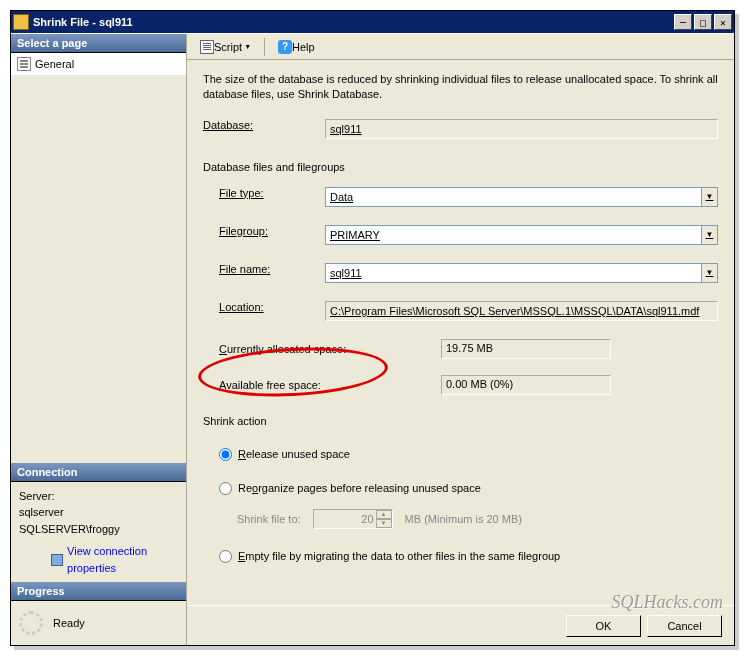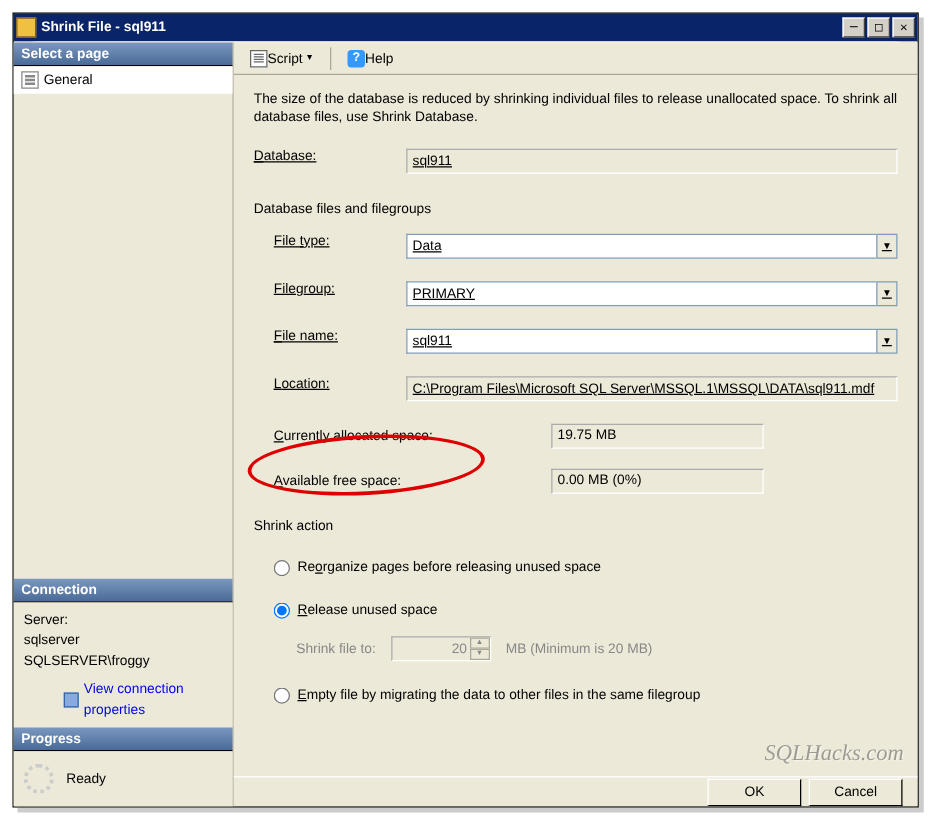--- a/index.html
+++ b/index.html
@@ -3,21 +3,21 @@
   <meta charset="utf-8">
   <style>
     * { box-sizing: border-box; margin: 0; padding: 0; font-family: Tahoma, Arial, sans-serif; font-size: 11px; }
     body { background: #fff; width: 753px; height: 665px; position: relative; }
     .window { position: absolute; left: 10px; top: 10px; width: 725px; height: 636px; border: 1px solid #000; background: #ece9d8; display: flex; flex-direction: column; }
     .titlebar { height: 22px; background: linear-gradient(#0a246a, #a6caf0 50%, #0a246a); background: #0a246a; color: #fff; display: flex; align-items: center; padding: 0 2px; }
     .titlebar-icon { width: 16px; height: 16px; margin-right: 4px; background: #f0c040; border: 1px solid #806020; display: inline-block; }
     .titlebar-text { flex: 1; font-weight: bold; font-size: 11px; }
     .winbtns { display: flex; gap: 2px; }
     .winbtn { width: 18px; height: 16px; background: #d4d0c8; border: 1px solid #fff; border-right-color: #404040; border-bottom-color: #404040; display: flex; align-items: center; justify-content: center; font-family: Marlett, monospace; font-size: 10px; color: #000; cursor: pointer; }
-    .content { flex: 1; display: flex; border-top: 1px solid #fff; border-radius: 19px; }
+    .content { flex: 1; display: flex; border-top: 1px solid #fff; }
     .leftpanel { width: 176px; background: #ece9d8; border-right: 1px solid #aca899; display: flex; flex-direction: column; }
     .sectionhead { background: linear-gradient(#7a98bf, #4a6a98); color: #fff; font-weight: bold; padding: 3px 6px; border-bottom: 1px solid #000; }
     .sectionbody { background: #fff; padding: 4px 6px; font-size: 11px; }
     .sectionbody.general { display: flex; align-items: center; gap: 4px; }
     .general-icon { width: 14px; height: 14px; background: #fff; border: 1px solid #888; display: inline-block; position: relative; }
     .general-icon::before { content: ''; position: absolute; left: 2px; top: 2px; width: 8px; height: 2px; background: #888; box-shadow: 0 3px 0 #888, 0 6px 0 #888; }
     .spacer { flex: 1; }
     .connbody { background: #ece9d8; padding: 6px 8px; font-size: 11px; line-height: 1.5; }
     .connlink { color: #0000ee; display: flex; align-items: center; gap: 4px; margin-top: 6px; cursor: pointer; margin-left: 32px; }
     .connlink-icon { width: 14px; height: 12px; background: #88aadd; border: 1px solid #3366aa; display: inline-block; }
@@ -45,21 +45,21 @@
     .grouprow { display: flex; align-items: center; margin-bottom: 8px; }
     .grouplabel { width: 222px; margin-left: 16px; }
     .shortfield { width: 170px; height: 20px; border: 1px inset #fff; background: #ece9d8; padding: 2px 4px; }
     .sectionlabel { margin: 4px 0 6px 0; }
     .radiorow { display: flex; align-items: center; margin: 6px 0 6px 16px; gap: 6px; }
     .radiorow input { margin-top: 1px; }
     .shrinkrow { display: flex; align-items: center; margin-left: 34px; gap: 12px; color: #888; margin-bottom: 6px; }
     .spinner-field { width: 80px; height: 20px; border: 1px inset #fff; background: #ece9d8; display: flex; align-items: center; justify-content: flex-end; padding-right: 18px; position: relative; color: #888; }
     .spinner-btns { position: absolute; right: 0; top: 0; width: 16px; height: 100%; display: flex; flex-direction: column; }
     .spinner-btn { flex: 1; background: #ece9d8; border: 1px solid #aca899; font-size: 6px; display: flex; align-items: center; justify-content: center; }
-    .buttonbar { height: 24px; border-top: 1px solid #fff; display: flex; align-items: center; justify-content: flex-end; padding: 0 12px; gap: 6px; }
+    .buttonbar { height: 40px; border-top: 1px solid #fff; display: flex; align-items: center; justify-content: flex-end; padding: 0 12px; gap: 6px; }
     .dlgbtn { width: 75px; height: 22px; background: #ece9d8; border: 1px solid #000; border-top-color: #fff; border-left-color: #fff; cursor: pointer; font-size: 11px; }
     .annotation { position: absolute; left: 198px; top: 348px; width: 190px; height: 48px; border: 3px solid #d00; border-radius: 50%; pointer-events: none; transform: rotate(-3deg); }
     .watermark { position: absolute; right: 30px; bottom: 52px; color: rgba(0,0,0,0.35); font-style: italic; font-size: 18px; font-family: Georgia, serif; text-shadow: 1px 1px 1px rgba(255,255,255,0.6); }
     .shadow { position: absolute; left: 14px; top: 14px; width: 725px; height: 636px; background: rgba(0,0,0,0.2); z-index: -1; }
   </style>
 </head>
 <body>
 
 <div class="shadow"></div>
 <div class="window">
@@ -144,26 +144,26 @@
         <div class="grouprow">
           <span class="grouplabel"><span class="underline">C</span>urrently allocated space:</span>
           <div class="shortfield">19.75 MB</div>
         </div>
         <div class="grouprow">
           <span class="grouplabel"><span class="underline">A</span>vailable free space:</span>
           <div class="shortfield">0.00 MB (0%)</div>
         </div>
         <div class="sectionlabel">Shrink action</div>
         <div class="radiorow">
+          <input type="radio" name="shrink" checked="" style="">
+          <label><span class="underline">R</span>elease unused space</label>
+        </div>
+        <div class="radiorow">
           <input type="radio" name="shrink" style="">
           <label>Re<span class="underline">o</span>rganize pages before releasing unused space</label>
-        </div>
-        <div class="radiorow">
-          <input type="radio" name="shrink" checked="" style="">
-          <label><span class="underline">R</span>elease unused space</label>
         </div>
         <div class="shrinkrow">
           <span>Shrink file to:</span>
           <div class="spinner-field">
             <span>20</span>
             <div class="spinner-btns">
               <div class="spinner-btn">▲</div>
               <div class="spinner-btn">▼</div>
             </div>
           </div>

